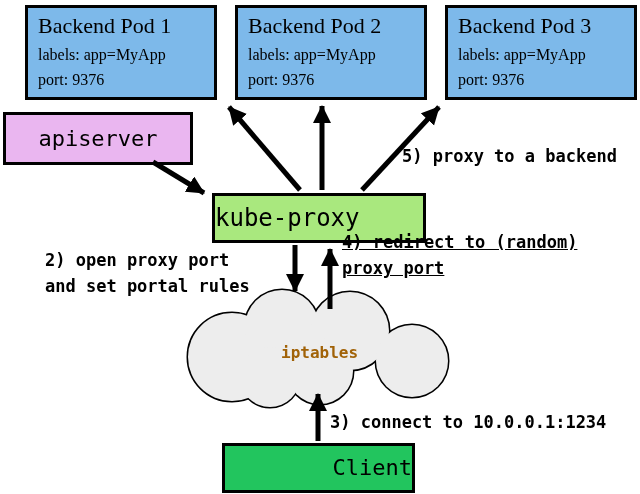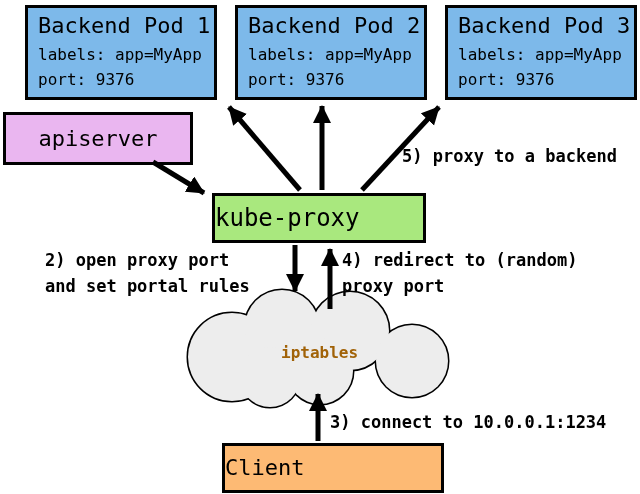--- a/index.html
+++ b/index.html
@@ -1,45 +1,45 @@
 <!DOCTYPE html>
 <html><head>
 <meta charset="utf-8">
 <style>
   html,body { margin:0; padding:0; background:#fff; }
   .canvas {
     position:relative; width:640px; height:494px; background:#ffffff;
     font-family:"DejaVu Sans Mono","Liberation Mono",monospace; overflow:hidden;
   }
   .box { position:absolute; border:3px solid #000; box-sizing:border-box; z-index:1; color:#000; }
-  .pod { width:192px; height:95px; top:5px; background:#7db9ea; padding:4px 0 0 10px; }
+  .pod { width:192px; height:95px; top:5px; background:#7db9ea; padding:4px 0 0 10px;font-family:Liberation Serif, serif; }
   .pod-1 { left:25px; } .pod-2 { left:235px; } .pod-3 { left:445px; }
   .pod-title { font-size:22px; line-height:28px; }
   .pod-line  { font-size:16px; line-height:25px; margin-top:2px; }
   .pod-line + .pod-line { margin-top:0; }
   .apiserver {
     left:3px; top:112px; width:190px; height:53px; background:#eab6f0;
     font-size:22px; text-align:center; line-height:47px;
   }
   .kube-proxy {
     left:212px; top:193px; width:214px; height:50px; background:#a9e87e;
     font-size:24px; text-align:left; line-height:44px;
   }
   .client {
-    left:222px; top:443px; width:222px; height:50px; background:#fdba74;
-    font-size:22px; text-align:left; line-height:44px;
+    left:222px; top:443px; width:193px; height:50px; background:#22c55e;
+    font-size:22px; text-align:right; line-height:44px;
   }
   .ann {
     position:absolute; z-index:3; color:#000; font-weight:bold; font-size:17px;
     line-height:26px; white-space:pre-line;
   }
   .ann-1 { left:12px;  top:173px; }
   .ann-2 { left:45px;  top:247px; }
   .ann-3 { left:330px; top:409px; }
-  .ann-4 { left:342px; top:247px; }
+  .ann-4 { left:342px; top:229px;text-decoration:underline; }
   .ann-5 { left:402px; top:143px; }
   .iptables-label {
     position:absolute; z-index:3; left:281px; top:343px; font-size:16px; color:#a16207;font-weight:bold;
   }
   svg.overlay { position:absolute; left:0; top:0; z-index:2; pointer-events:none; }
 </style>
 </head>
 <body>
 
 <div class="canvas">

